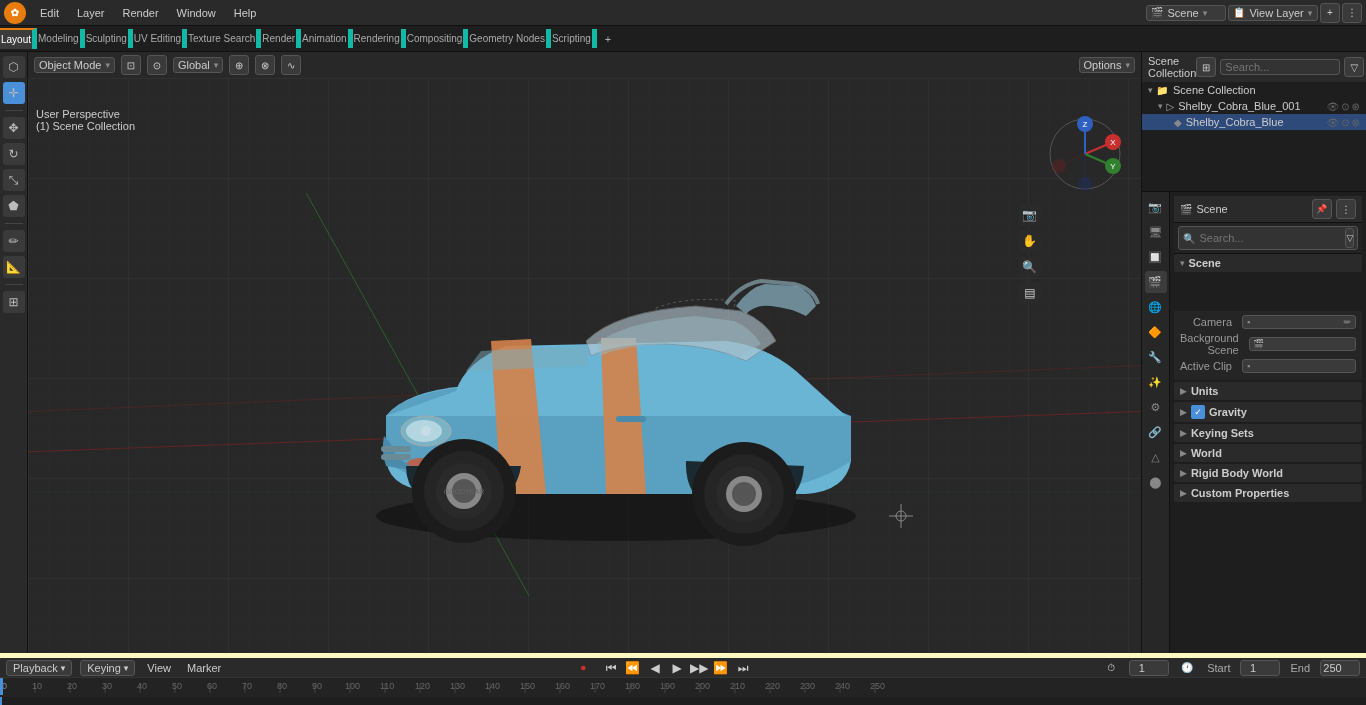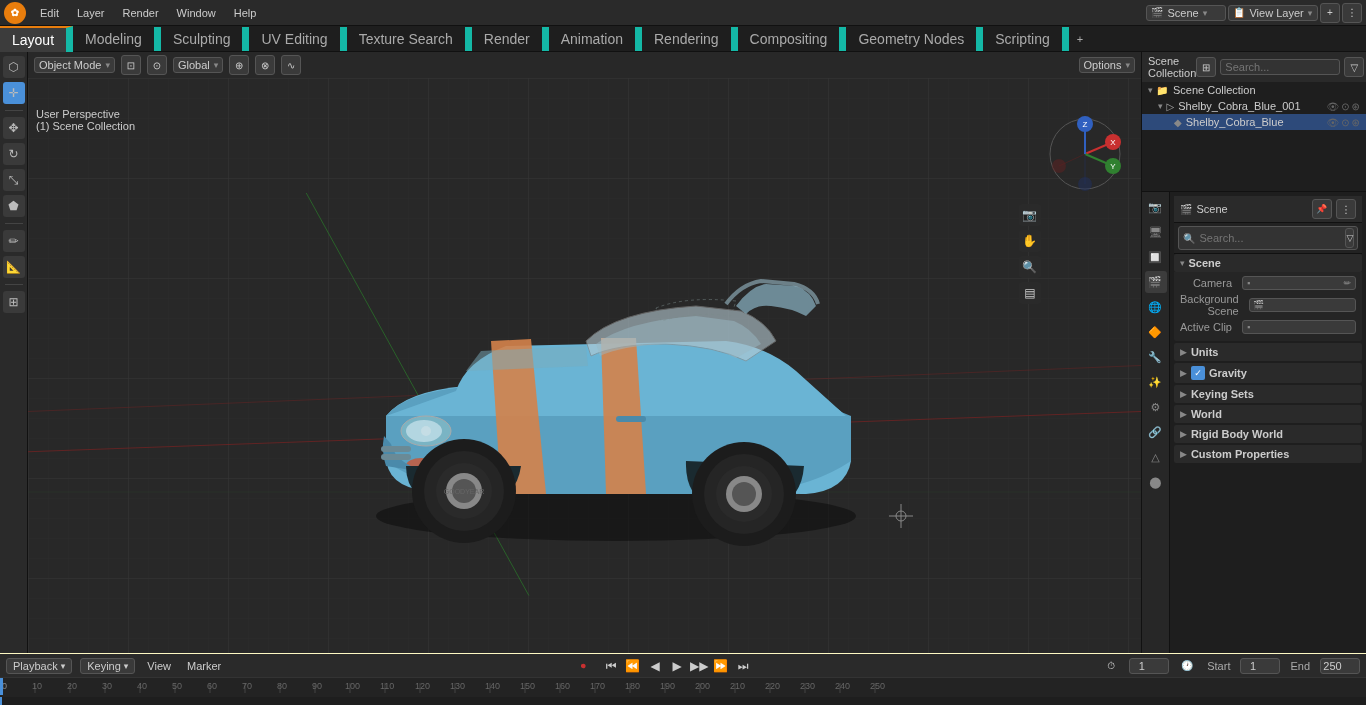--- a/index.html
+++ b/index.html
@@ -5,21 +5,21 @@
     * { box-sizing: border-box; margin: 0; padding: 0; }
     body { background: #1a1a1a; color: #ccc; font-family: 'Segoe UI', Arial, sans-serif; font-size: 11px; width: 1366px; height: 705px; overflow: hidden; user-select: none; }
 
     
     #top-menu { display: flex; align-items: center; background: #2a2a2a; height: 26px; border-bottom: 1px solid #111; padding: 0 4px; gap: 2px; }
     .menu-logo { width: 22px; height: 22px; background: #e87d0d; border-radius: 50%; display: flex; align-items: center; justify-content: center; font-weight: bold; color: #fff; font-size: 10px; margin-right: 4px; }
     .menu-item { padding: 2px 8px; color: #ccc; cursor: pointer; border-radius: 3px; line-height: 20px; }
 
     
     #workspace-tabs { display: flex; align-items: center; background: #1e1e1e; height: 26px; border-bottom: 1px solid #111; }
-    .ws-tab { padding: 4px 12px; color: #aaa; cursor: pointer; border-right: 7px solid #14b8a6; font-size: 14px; }
+    .ws-tab { padding: 4px 1px; color: #aaa; cursor: pointer; border-right: 5px solid #14b8a6; font-size: 10px; }
     .ws-tab.active { background: #3c3c3c; color: #fff; border-top: 2px solid #e87d0d; }
     .ws-tab-add { padding: 4px 8px; color: #aaa; cursor: pointer; }
 
     
     #main { display: flex; height: calc(705px - 26px - 26px - 26px - 26px); }
 
     
     #left-toolbar { width: 28px; background: #2a2a2a; display: flex; flex-direction: column; align-items: center; padding: 4px 0; gap: 4px; border-right: 1px solid #111; }
     .tool-btn { width: 22px; height: 22px; background: #3a3a3a; border-radius: 3px; display: flex; align-items: center; justify-content: center; cursor: pointer; color: #bbb; font-size: 12px; }
     .tool-btn.active { background: #4a90d9; }
@@ -70,28 +70,28 @@
     .props-icon { width: 22px; height: 22px; border-radius: 3px; display: flex; align-items: center; justify-content: center; cursor: pointer; font-size: 11px; color: #888; }
     .props-icon.active { background: #3c3c3c; color: #e87d0d; }
     
     #props-main { flex: 1; overflow-y: auto; padding: 4px; }
     
     
     .prop-section { margin-bottom: 2px; }
     .prop-section-header { background: #2a2a2a; padding: 3px 6px; display: flex; align-items: center; gap: 4px; cursor: pointer; border-radius: 2px; }
     .section-arrow { color: #888; font-size: 9px; }
     .section-title { color: #ccc; font-size: 11px; font-weight: bold; }
-    .prop-section-body { padding: 4px 6px; background: #252525; border-radius: 0 0 2px 2px; }
+    .prop-section-body { padding: 4px 6px; background: #252525; border-radius: 0 0 2px 2px; margin-top: 39px; }
     .prop-row { display: flex; align-items: center; margin-bottom: 3px; gap: 4px; }
     .prop-label { color: #999; font-size: 11px; flex: 1; text-align: right; padding-right: 6px; }
     .prop-value { flex: 1.5; background: #3a3a3a; border: 1px solid #555; border-radius: 3px; padding: 1px 4px; color: #ccc; font-size: 11px; display: flex; align-items: center; cursor: pointer; }
 
     
     #bottom-bar { display: flex; flex-direction: column; }
-    #timeline-header { display: flex; align-items: center; background: #2a2a2a; height: 24px; padding: 0 6px; gap: 8px; border-top: 1px solid #fef9c3; }
+    #timeline-header { display: flex; align-items: center; background: #2a2a2a; height: 24px; padding: 0 6px; gap: 8px; border-top: 5px solid #fef9c3; }
     .timeline-btn { padding: 1px 6px; background: #3a3a3a; border: 1px solid #555; border-radius: 3px; color: #ccc; cursor: pointer; font-size: 11px; display: flex; align-items: center; gap: 3px; }
     .timeline-icon-btn { width: 20px; height: 20px; background: transparent; border-radius: 3px; display: flex; align-items: center; justify-content: center; cursor: pointer; color: #ccc; font-size: 12px; }
     .transport-btns { display: flex; align-items: center; gap: 2px; }
     .frame-input { background: #3a3a3a; border: 1px solid #555; border-radius: 3px; color: #ccc; font-size: 11px; width: 40px; text-align: center; padding: 1px 2px; }
     
     #timeline-ruler { background: #232323; height: 20px; border-top: 1px solid #333; position: relative; overflow: hidden; display: flex; align-items: flex-end; padding-bottom: 2px; }
     
     #timeline-area { background: #1e1e1e; height: 26px; position: relative; overflow: hidden; }
 
     

